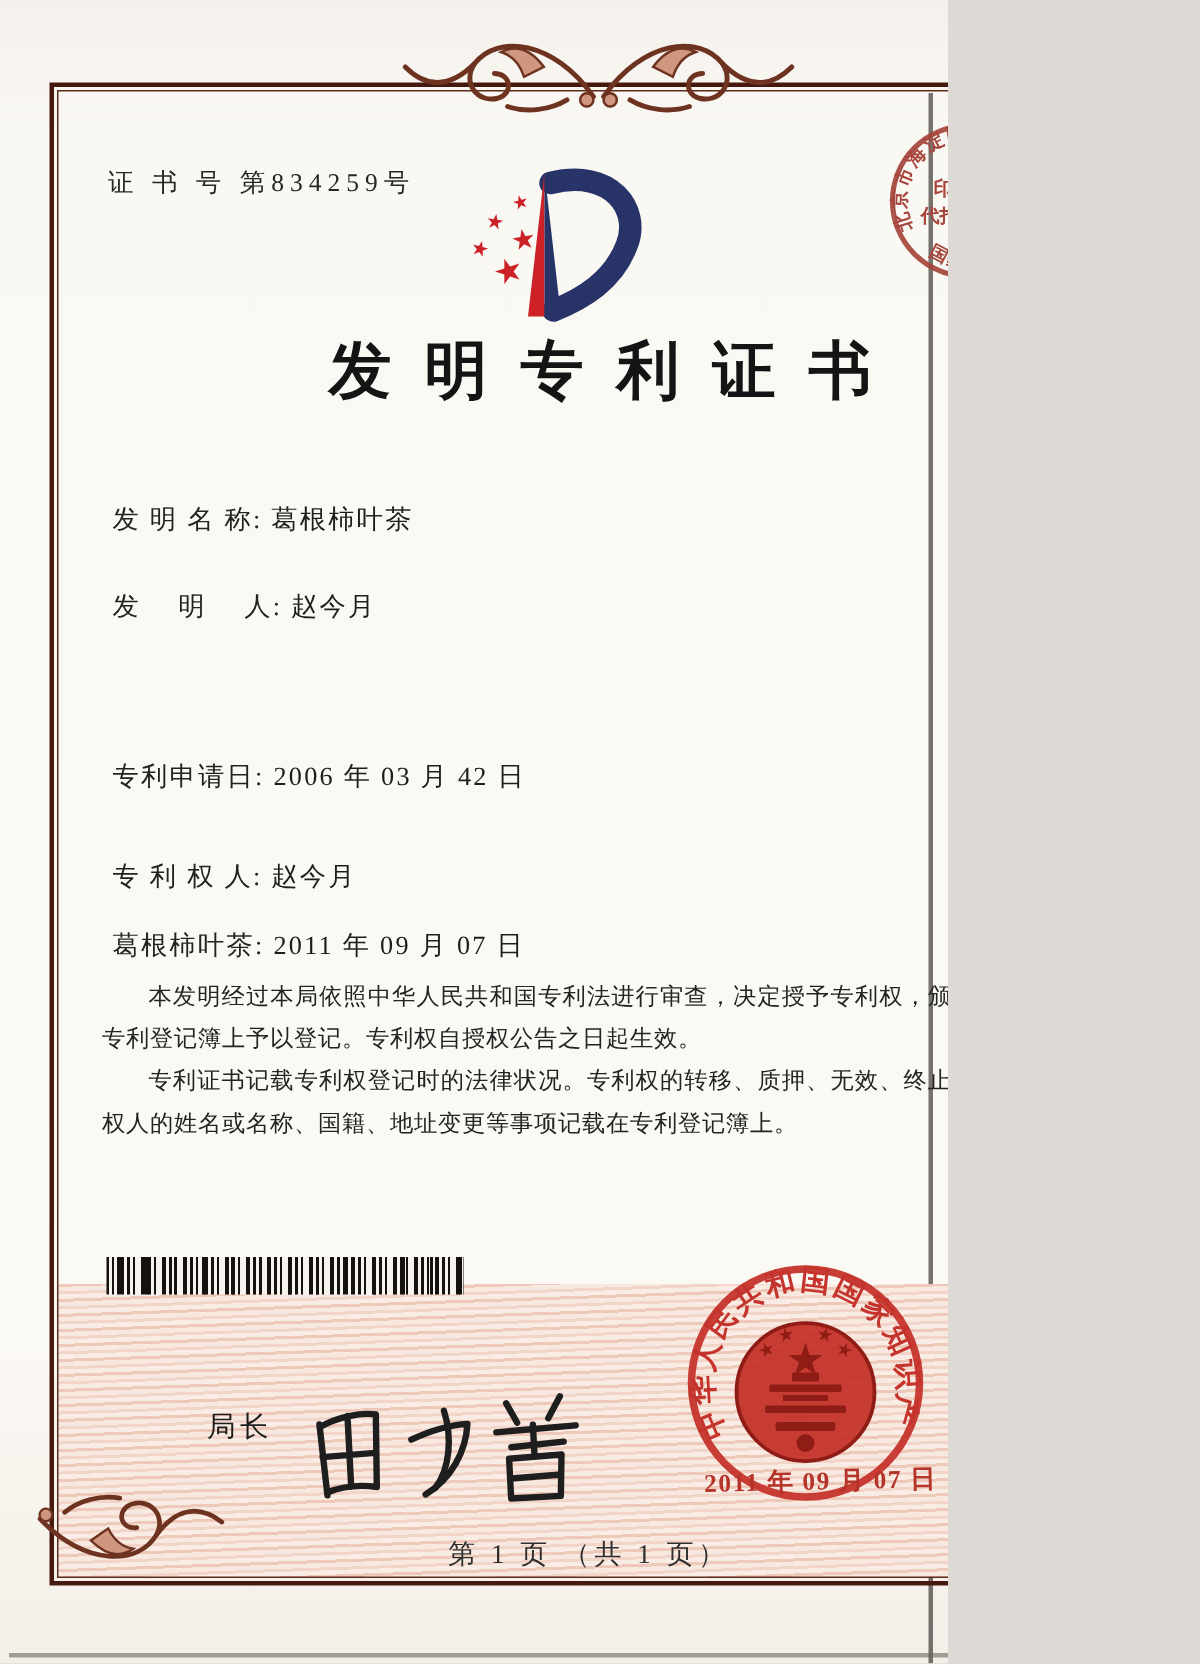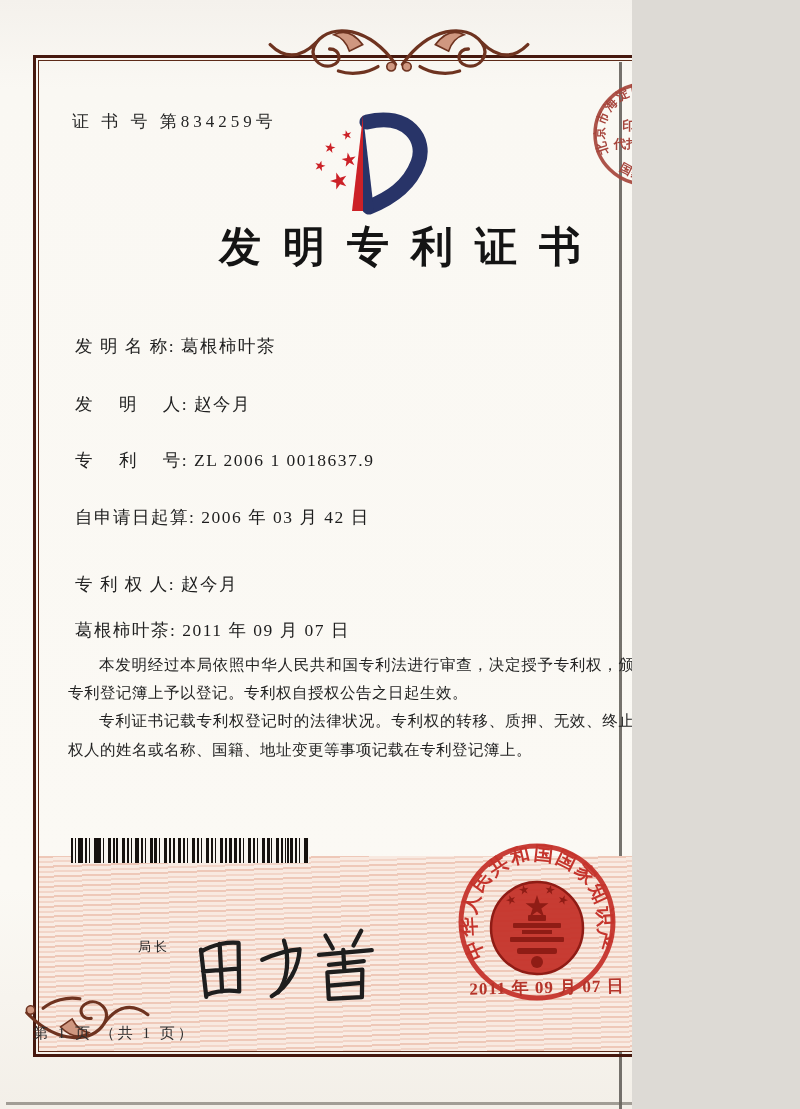--- a/index.html
+++ b/index.html
@@ -31,32 +31,32 @@
   .body-text{ position:absolute; left:68px; top:651px; width:664px; font-size:15.5px;
               line-height:1.82; color:#232323; text-align:justify; }
   .body-text p{ text-indent:2em; letter-spacing:.5px; }
 
   .barcode{ position:absolute; left:71px; top:838px; width:238px; height:25px;
     background:
       repeating-linear-gradient(90deg, transparent 0 7px, #15110e 7px 9px, transparent 9px 19px),
       repeating-linear-gradient(90deg, #15110e 0 2px, #f6f3ee 2px 4px, #15110e 4px 5px, #f6f3ee 5px 9px, #15110e 9px 12px, #f6f3ee 12px 14px); }
 
   .director-row{ position:absolute; left:138px; top:924px; display:flex; align-items:flex-start; }
-  .director-label{ font-size:13px; color:#1c1c1c; letter-spacing:3px; padding-top:14px;text-align:right; }
+  .director-label{ font-size:19px; color:#1c1c1c; letter-spacing:3px; padding-top:14px;text-align:right; }
   .sig-svg{ margin-left:14px; transform:rotate(-3deg); }
 
   .seal-svg{ position:absolute; left:447px; top:832px; }
   .seal-date{ position:absolute; left:452px; top:976px; width:190px; text-align:center;
               font-size:17px; color:#b5342a; font-weight:700; letter-spacing:1px; transform:rotate(-1.2deg); }
 
   .stamp-svg{ position:absolute; left:585px; top:74px; }
   .logo-svg{ position:absolute; left:303px; top:110px; }
 
-  .footer{ position:absolute; left:33px; top:1024px; width:719px; 
-           font-size:15px; color:#2e2e2e; letter-spacing:3px; }
+  .footer{ position:absolute; left:33px; top:1024px; width:719px; text-align:center;
+           font-size:18px; color:#2e2e2e; letter-spacing:3px; }
 
   .sr-only{ position:absolute; width:1px; height:1px; overflow:hidden; clip:rect(0 0 0 0); }
 </style>
 </head>
 <body>
 
 <div class="canvas">
 
   <svg width="0" height="0" style="position:absolute">
     <defs>
@@ -126,22 +126,21 @@
       <textPath href="#stampBot">国家知识产权局</textPath>
     </text>
     <text x="60" y="56" text-anchor="middle" font-size="13" font-weight="bold" fill="#a6453c">印 花 税</text>
     <text x="60" y="74" text-anchor="middle" font-size="12.5" font-weight="bold" fill="#a6453c">代扣专用章</text>
   </svg>
 
   <div class="title">发明专利证书</div>
 
   <div class="field" style="top:392px"><span class="flabel">发　 明　 人: </span><span class="fvalue">赵今月</span></div>
   <div class="field" style="top:334px"><span class="flabel">发 明 名 称: </span><span class="fvalue">葛根柿叶茶</span></div>
-  <div class="field" style="top:448px"><span class="flabel">专　 利　 号: </span><span class="fvalue">ZL 2006 1 0018637.9</span></div>
-  <div class="field" style="top:505px"><span class="flabel">自申请日起算: </span><span class="fvalue">2006 年 03 月 42 日</span></div>
+  <div class="field" style="top:505px"><span class="flabel">专利申请日: </span><span class="fvalue">2006 年 03 月 42 日</span></div>
   <div class="field" style="top:572px"><span class="flabel">专 利 权 人: </span><span class="fvalue">赵今月</span></div>
   <div class="field" style="top:618px"><span class="flabel">葛根柿叶茶: </span><span class="fvalue">2011 年 09 月 07 日</span></div>
 
   <div class="body-text">
     <p>本发明经过本局依照中华人民共和国专利法进行审查，决定授予专利权，颁发本证书并在专利登记簿上予以登记。专利权自授权公告之日起生效。</p>
     <p>专利证书记载专利权登记时的法律状况。专利权的转移、质押、无效、终止、恢复和专利权人的姓名或名称、国籍、地址变更等事项记载在专利登记簿上。</p>
   </div>
 
   <div class="barcode"></div>
 

